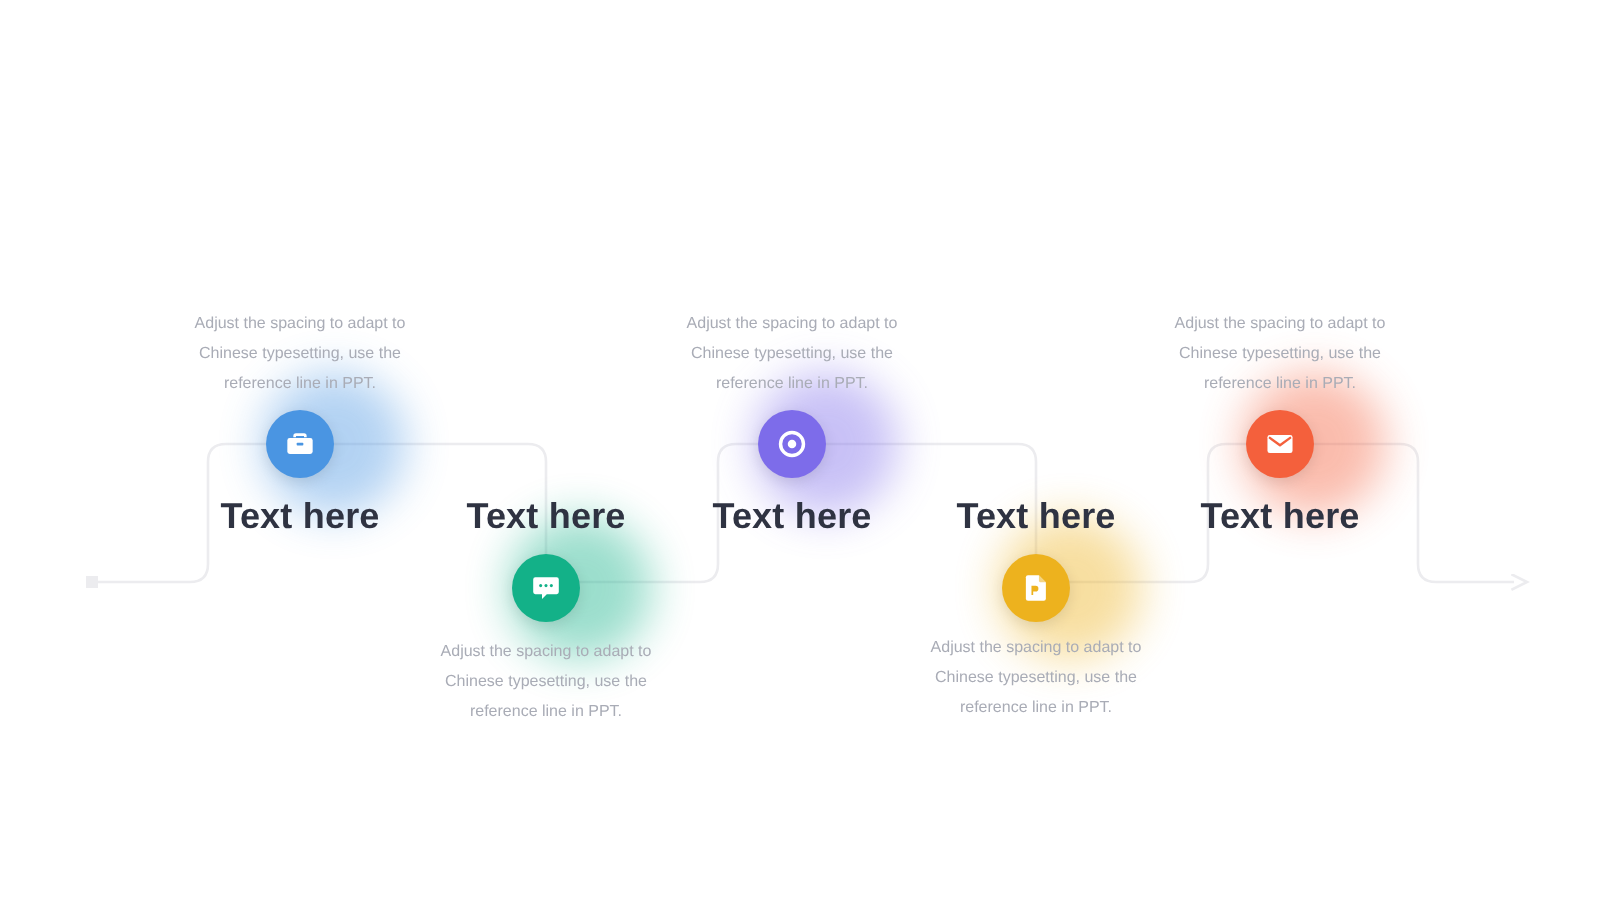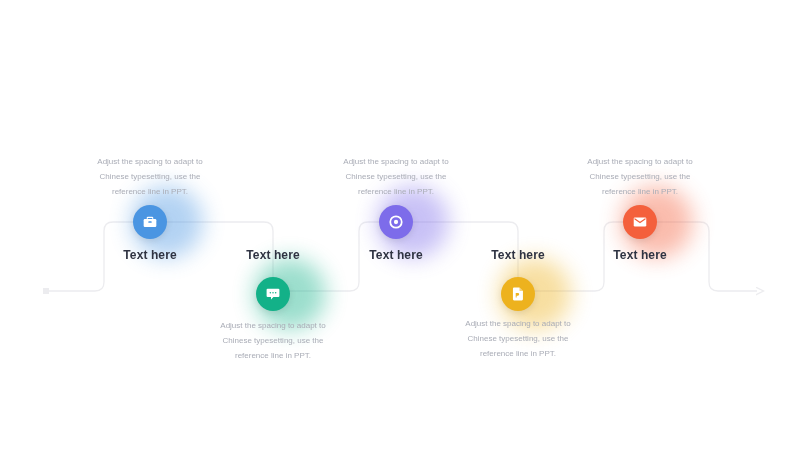--- a/index.html
+++ b/index.html
@@ -60,21 +60,21 @@
     width: 16px;
     height: 16px;
     display: block;
   }
 
   
   .title {
     position: absolute;
     width: 150px;
     text-align: center;
-    font-size: 12px;
+    font-size: 18px;
     font-weight: bold;
     color: #2f3342;
     letter-spacing: 0.1px;
     white-space: nowrap;
   }
 
   
   .desc {
     position: absolute;
     width: 150px;

